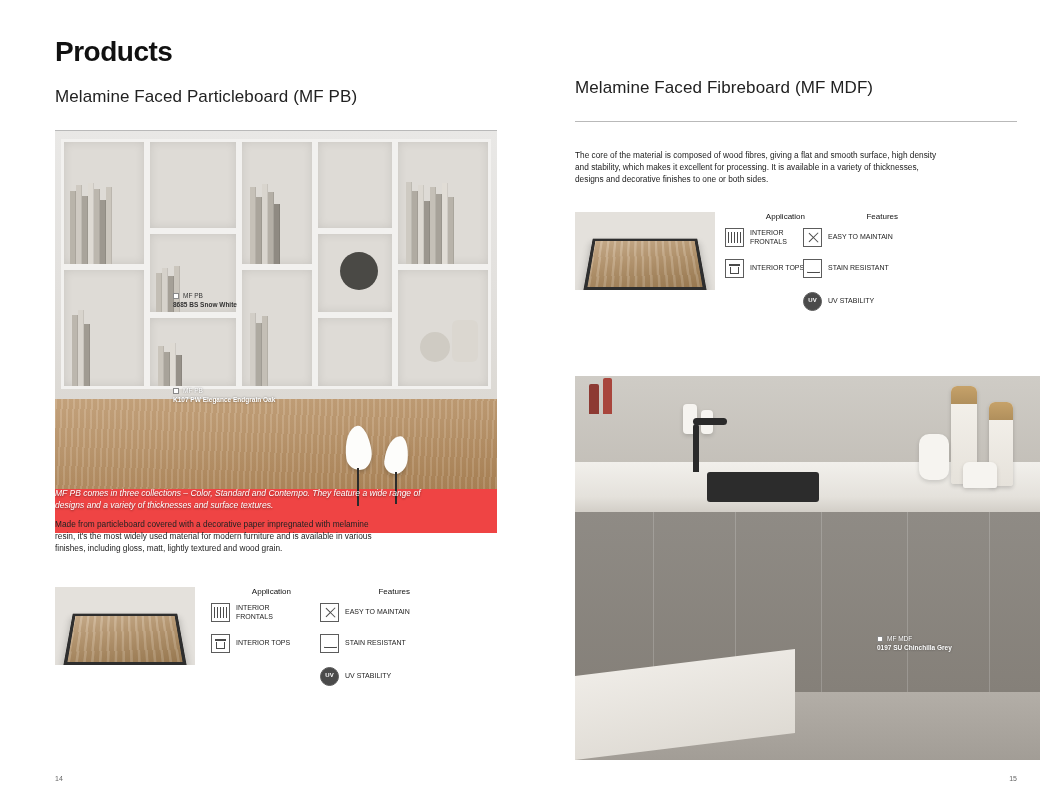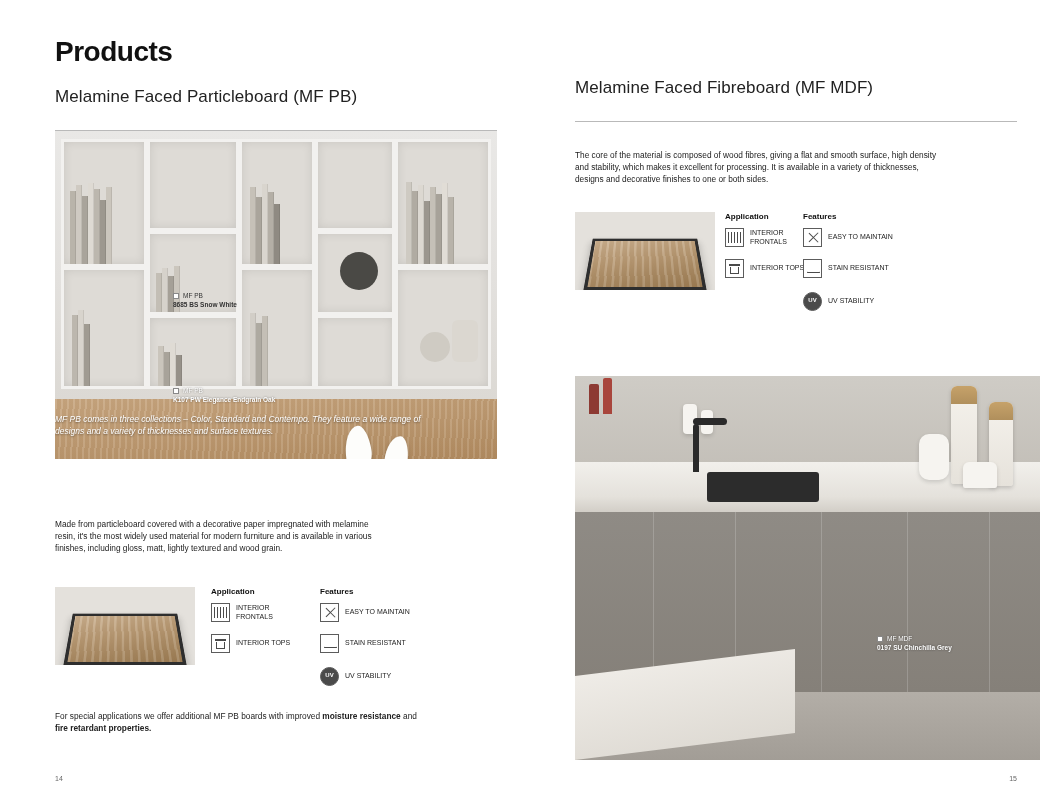--- a/index.html
+++ b/index.html
@@ -53,23 +53,23 @@
   }
   .left-col .section-title { margin-top: 19px; width: 442px; }
   .right-col .section-title { margin-top: 78px; width: 442px; }
 
   
   .img-shelf {
     position: absolute;
     left: 0px;
     top: 131px;
     width: 442px;
-    height: 328px;
+    height: 402px;
     overflow: hidden;
-    background: #ec4899;
+    background: #ef4444;
   }
   .shelf-wall {
     position: absolute; left: 0; top: 0; width: 442px; height: 268px;
     background: linear-gradient(180deg, #e9e8e6 0%, #e3e1de 55%, #dcd9d4 100%);
   }
   .shelf-wood {
     position: absolute; left: 0; top: 268px; width: 442px; height: 90px;
     background: linear-gradient(175deg, #c8a781 0%, #bd9a72 40%, #a98256 100%);
   }
   .shelf-wood:after {
@@ -171,23 +171,24 @@
     border: 4px solid #2e2e2e;
     box-sizing: border-box;
   }
   .swatch-inner:after {
     content:"";
     position:absolute; inset:0;
     background: repeating-linear-gradient(88deg, rgba(255,255,255,0.13) 0 3px, rgba(110,75,35,0.10) 3px 9px);
   }
   .col-head {
     font-size: 8px;
-    font-weight: bold;
+    font-weight: normal;
     color: #111;
     margin-bottom: 7px;
+    text-align: right;
   }
   .feat {
     display: flex;
     align-items: center;
     margin-bottom: 9px;
   }
   .feat-ico {
     width: 17px; height: 17px;
     border: 1px solid #5c5c5c;
     margin-right: 6px;
@@ -480,25 +481,20 @@
           <span class="feat-ico ico-stain"></span>
           <span class="feat-txt">STAIN RESISTANT</span>
         </div>
         <div class="feat" style="margin-top:14px;">
           <span class="feat-ico ico-uv"></span>
           <span class="feat-txt">UV STABILITY</span>
         </div>
       </div>
     </div>
 
-    <div style="position:absolute; left:0px; top:710px; width:370px;">
-      <p class="body-text">
-        <span>For special applications we offer additional MF PB boards with improved </span><b>moisture resistance</b><span> and </span><b>fire retardant properties.</b>
-      </p>
-    </div>
   </div>
 
   <div class="right-col">
 
     <h2 class="section-title">Melamine Faced Fibreboard (MF MDF)</h2>
 
     <div style="position:absolute; left:0px; top:128px; width:362px;">
       <p class="body-text" style="margin-top:21px;">The core of the material is composed of wood fibres, giving a flat and smooth surface, high density and stability, which makes it excellent for processing. It is available in a variety of thicknesses, designs and decorative finishes to one or both sides.</p>
     </div>
 

